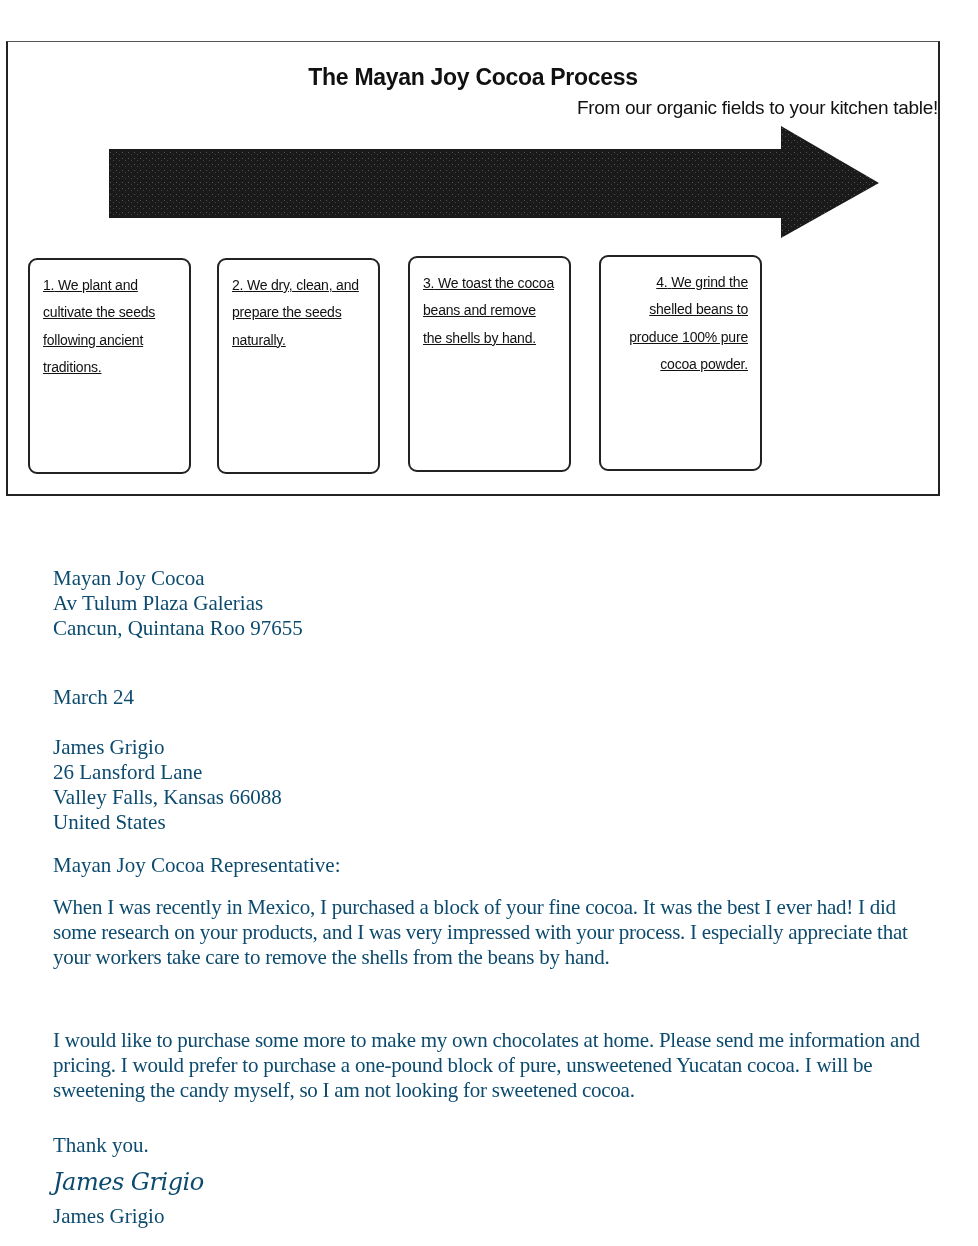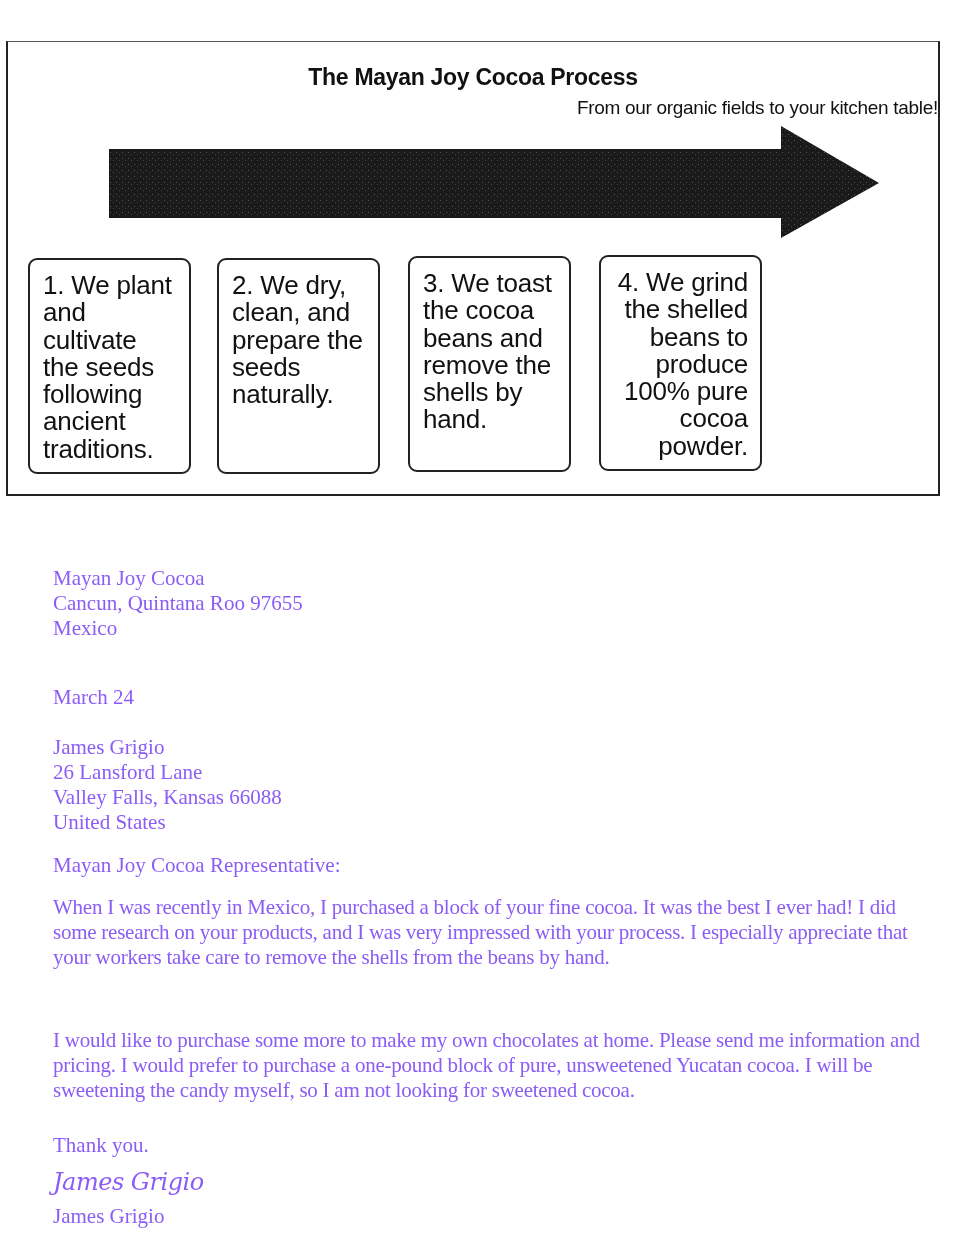--- a/index.html
+++ b/index.html
@@ -14,25 +14,25 @@
   }
   .flyer-subtitle {
     position: absolute; left: 0; width: 100%; top: 55px; text-align: right;
     font-family: "Liberation Sans", sans-serif; font-size: 19px; letter-spacing: -0.3px;
   }
   .arrow { position: absolute; left: 101px; top: 84px; width: 770px; height: 115px; }
   .step {
     position: absolute; top: 216px; width: 163px; height: 216px;
     border: 2px solid #222; border-radius: 9px; box-sizing: border-box;
     padding: 12px 12px 0 13px;
-    font-family: "Liberation Sans", sans-serif; font-size: 26px; line-height: 27.3px; letter-spacing: -0.2px;
+    font-family: "Liberation Sans", sans-serif; font-size: 14px; line-height: 27.3px; letter-spacing: -0.2px; text-decoration: underline;
   }
   .step u { text-decoration: underline; }
   .letter {
-    position: absolute; left: 53px; font-family: "Liberation Serif", serif; font-size: 21px; color: #8b5cf6;
+    position: absolute; left: 53px; font-family: "Liberation Serif", serif; font-size: 21px; color: #0c4a6e;
   }
   .addr-line { line-height: 25px; white-space: nowrap; }
   .para { width: 870px; line-height: 25px; font-size: 21px; letter-spacing: -0.25px; }
   .sig-script {
     font-family: "DejaVu Serif", serif; font-style: italic; font-size: 24px; letter-spacing: -0.5px;
   }
 </style>
 </head>
 <body>
 
@@ -64,22 +64,22 @@
     <span>We toast the cocoa beans and remove the shells by hand.</span>
   </div>
   <div class="step" style="left:591px; top:213px;text-align:right;">
     <span>4.</span>
     <span>We grind the shelled beans to produce 100% pure cocoa powder.</span>
   </div>
 </div>
 
 <div class="letter" style="top:566px;">
   <div class="addr-line">Mayan Joy Cocoa</div>
+  <div class="addr-line">Av Tulum Plaza Galerias</div>
   <div class="addr-line">Cancun, Quintana Roo 97655</div>
-  <div class="addr-line">Mexico</div>
 </div>
 
 <div class="letter addr-line" style="top:685px;">March 24</div>
 
 <div class="letter" style="top:735px;">
   <div class="addr-line">James Grigio</div>
   <div class="addr-line">26 Lansford Lane</div>
   <div class="addr-line">Valley Falls, Kansas 66088</div>
   <div class="addr-line">United States</div>
 </div>

